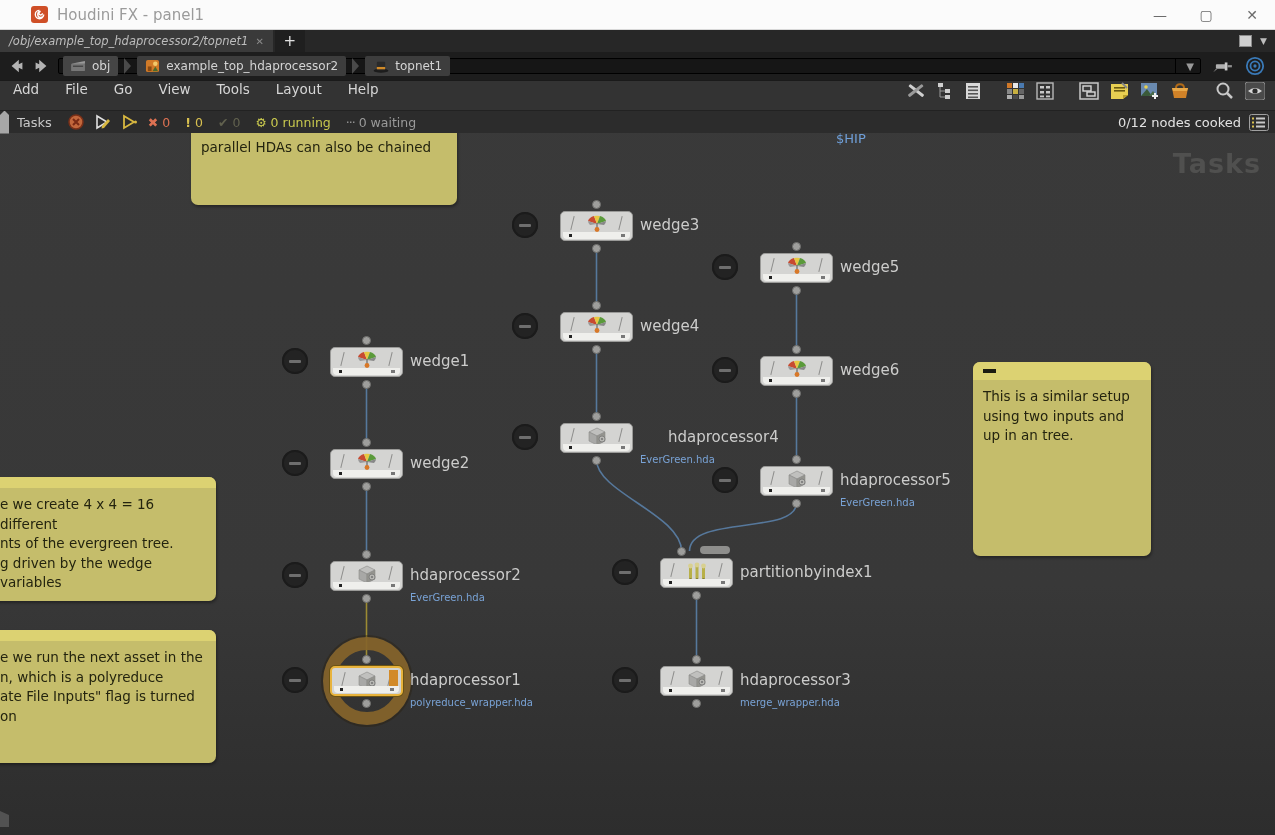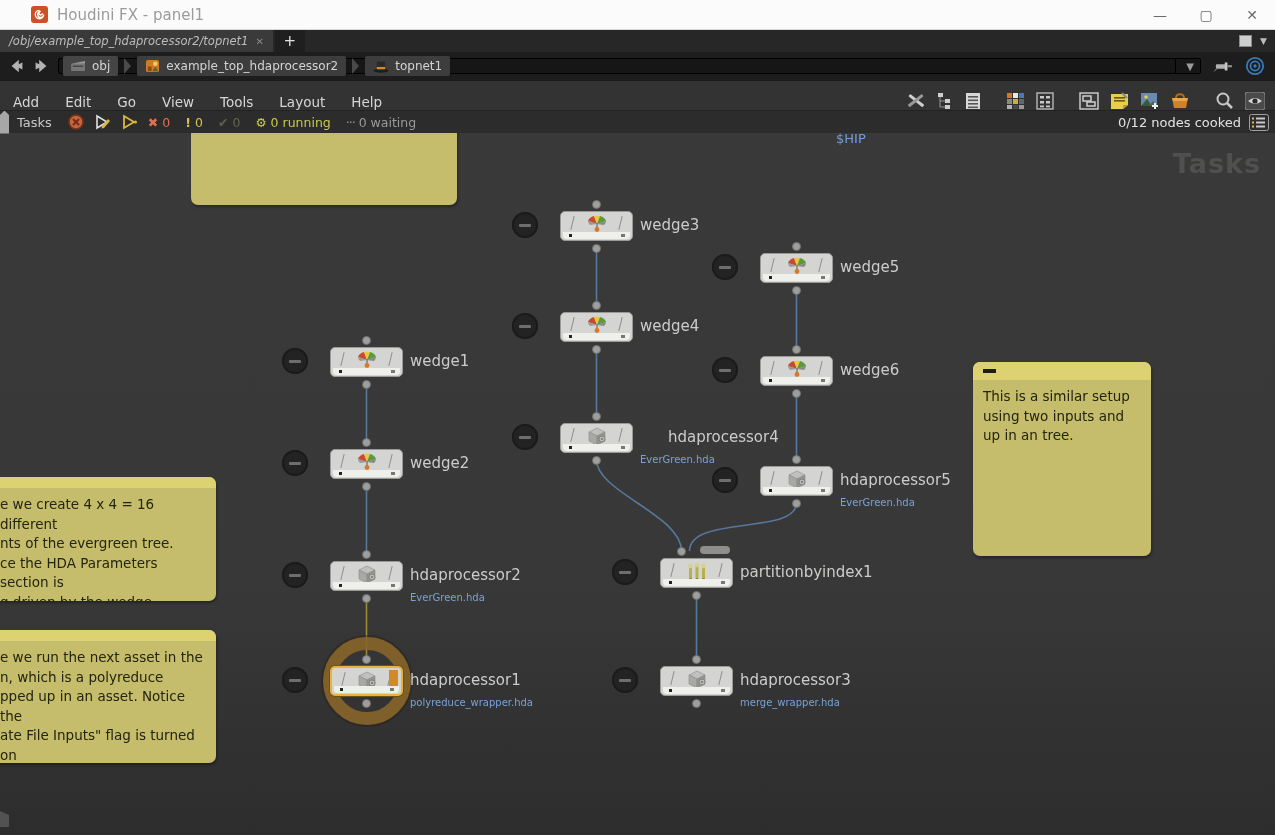--- a/index.html
+++ b/index.html
@@ -75,21 +75,21 @@
   .crumb { display:flex; align-items:center; gap:6px; padding:0 8px; height:20px; background:#3d3d3d;
            border-radius:2px; font-size:12px; color:#d4d4d4; margin-right:2px; }
   .crumb.first { background:#454545; }
   .crumb-sep { width:0; height:0; border-left:7px solid #4a4a4a; border-top:8px solid transparent;
                border-bottom:8px solid transparent; margin:0 6px 0 4px; }
   .crumb-caret { margin-left:auto; margin-right:6px; color:#9a9a9a; font-size:10px;
                  border-left:1px solid #000; padding-left:10px; height:16px; display:flex; align-items:center; }
   .pathbar-right { display:flex; align-items:center; gap:12px; padding:0 10px 0 12px; }
 
   #menubar { top:80px; height:30px; background:#333333; border-top:1px solid #1a1a1a;
-             display:flex; align-items:flex-end; }
+             display:flex; align-items:flex-start; }
   .menu-item { padding:0 13px; font-size:13.5px; color:#d6d6d6; }
   .menubar-icons { margin-left:auto; display:flex; align-items:center; gap:11px; padding-right:10px; }
   .mi { display:flex; align-items:center; justify-content:center; }
   .gap-l { margin-left:14px; }
 
   #taskbar { top:110px; height:23px; background:#2c2c2c; border-top:1px solid #222;
              display:flex; align-items:center; font-size:12.5px; }
   .pane-handle { width:9px; height:23px; background:#bdbdbd; margin-right:8px;
                  clip-path:polygon(0 100%, 0 20%, 50% 0, 100% 20%, 100% 100%); opacity:.85; }
   .tasks-label { color:#c9c9c9; margin-right:16px; font-size:13px; }
@@ -118,37 +118,36 @@
         <path d="M366.5 486 C 366.5 518, 366.5 518, 366.5 554" fill="none" stroke="#56789c" stroke-width="1.6"></path>
         <path d="M366.5 598 C 366.5 630, 366.5 623, 366.5 659" fill="none" stroke="#9c8b33" stroke-width="1.6"></path>
         <path d="M596.5 460 C 596.5 492, 681.5 515, 681.5 551" fill="none" stroke="#56789c" stroke-width="1.6"></path>
         <path d="M796.5 503 C 796.5 535, 689.5 515, 689.5 551" fill="none" stroke="#56789c" stroke-width="1.6"></path>
         <path d="M696.5 595 C 696.5 627, 696.5 623, 696.5 659" fill="none" stroke="#56789c" stroke-width="1.6"></path>
       </svg>
     <div id="note-layer">
         <div class="sticky" style="left:191px;top:120px;width:266px;height:85px">
            <div class="sticky-header"></div>
            <div class="sticky-text">
+            <div>parallel HDAs can also be chained</div>
           </div>
          </div>
         <div class="sticky" style="left:-10px;top:477px;width:226px;height:124px">
            <div class="sticky-header"></div>
            <div class="sticky-text">
             <div>e we create 4 x 4 = 16 different</div>
             <div>nts of the evergreen tree.</div>
-            <div>ce the HDA Parameters section is</div>
             <div>g driven by the wedge variables</div>
           </div>
          </div>
         <div class="sticky" style="left:-10px;top:630px;width:226px;height:133px">
            <div class="sticky-header"></div>
            <div class="sticky-text">
             <div>e we run the next asset in the</div>
             <div>n, which is a polyreduce</div>
-            <div>pped up in an asset.  Notice the</div>
             <div>ate File Inputs" flag is turned on</div>
           </div>
          </div>
         <div class="sticky" style="left:973px;top:362px;width:178px;height:194px">
            <div class="sticky-header tall">
             <div class="sticky-min"></div>
           </div>
            <div class="sticky-text">
             <div>This is a similar setup</div>
             <div>using two inputs and</div>
@@ -507,21 +506,21 @@
       <svg width="20" height="20" viewBox="0 0 22 22">
           <circle cx="11" cy="11" r="9" fill="none" stroke="#3a7ab8" stroke-width="2"></circle>
           <circle cx="11" cy="11" r="5" fill="none" stroke="#3a7ab8" stroke-width="2"></circle>
           <circle cx="11" cy="11" r="1.8" fill="#3a7ab8"></circle>
         </svg>
     </div>
   </div>
 
   <div id="menubar" class="bar">
     <span class="menu-item">Add</span>
-    <span class="menu-item">Edit</span>
+    <span class="menu-item">File</span>
     <span class="menu-item">Go</span>
     <span class="menu-item">View</span>
     <span class="menu-item">Tools</span>
     <span class="menu-item">Layout</span>
     <span class="menu-item">Help</span>
     <div class="menubar-icons">
       <div class="mi">
           <svg width="20" height="18" viewBox="0 0 20 18">
             <rect x="1" y="7" width="18" height="3" rx="1" fill="#cfcfcf" transform="rotate(38 10 9)"></rect>
             <rect x="1" y="7" width="18" height="3" rx="1" fill="#9a9a9a" transform="rotate(-38 10 9)"></rect>

